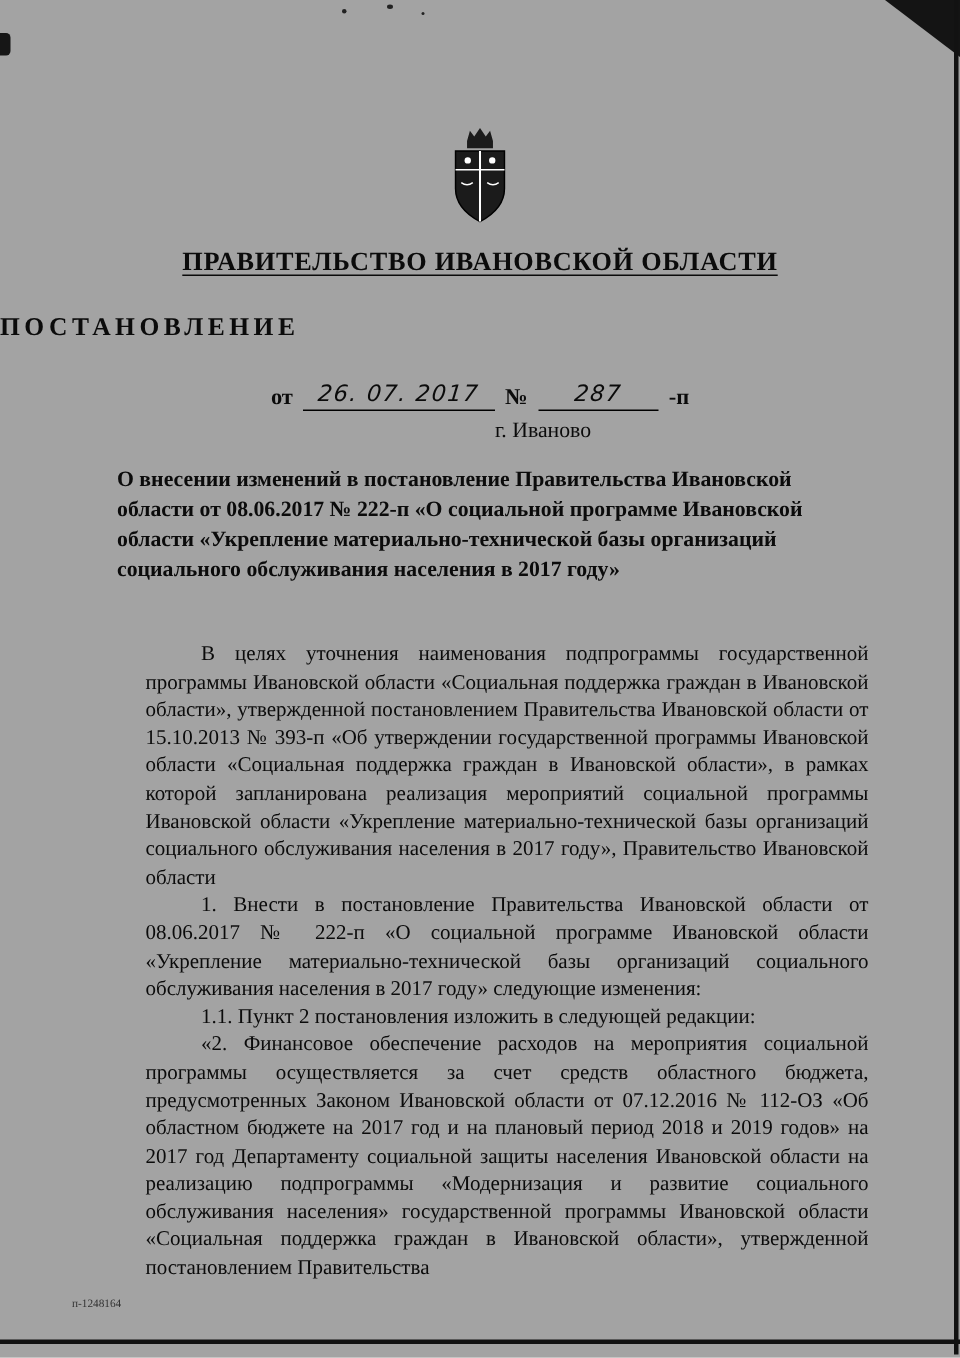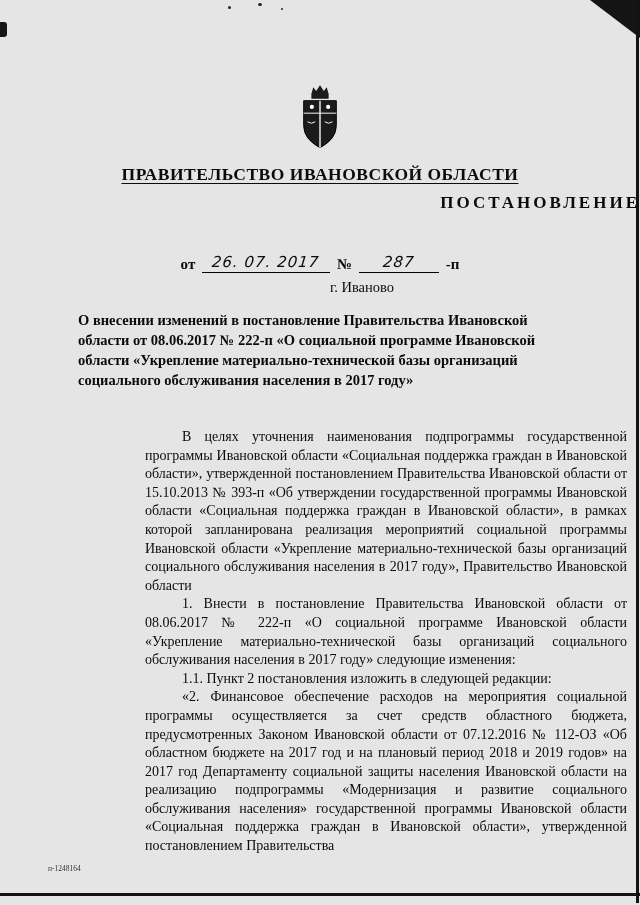--- a/index.html
+++ b/index.html
@@ -8,21 +8,21 @@
     height: 905px;
     background: #fdfdfc;
     font-family: "Liberation Serif", serif;
     color: #0b0b0b;
     position: relative;
     overflow: hidden;
   }
   .page {
     position: absolute;
     inset: 0;
-    background: #e5e5e5;
+    background: #a3a3a3;
   }
   
   .artifact-corner-tr {
     position: absolute; top: 0; right: 0;
     width: 0; height: 0;
     border-top: 38px solid #141414;
     border-left: 50px solid transparent;
   }
   .artifact-left-mark {
     position: absolute; left: 0; top: 22px;
@@ -50,22 +50,22 @@
 
   
   .org-title {
     position: absolute; top: 164px; left: 0; width: 640px;
     text-align: center;
     font-size: 17.5px; font-weight: bold; letter-spacing: 0.5px;
     text-decoration: underline;
     text-underline-offset: 3px;
   }
   .doc-type {
-    position: absolute; top: 193px; left: 0; width: 640px;
-    text-align: right;
+    position: absolute; top: 208px; left: 0; width: 640px;
+    text-align: left;
     font-size: 17px; font-weight: bold; letter-spacing: 3px;
   }
 
   
   .date-line {
     position: absolute; top: 253px; left: 0; width: 640px;
     display: flex; justify-content: center; align-items: flex-end;
     gap: 7px;
     font-size: 15px; font-weight: bold;
   }
@@ -95,21 +95,20 @@
     text-align: left;
     font-size: 14.5px; font-weight: bold;
     line-height: 20px;
   }
 
   
   .body-text {
     position: absolute; top: 428px; left: 97px; width: 482px;
     font-size: 14px; line-height: 18.6px;
     text-align: justify;
-    margin-left: 48px;
   }
   .body-text p {
     margin: 0;
     text-indent: 37px;
   }
   .resolves {
     font-weight: bold;
     letter-spacing: 0.5px;
     text-indent: 0;
   }

